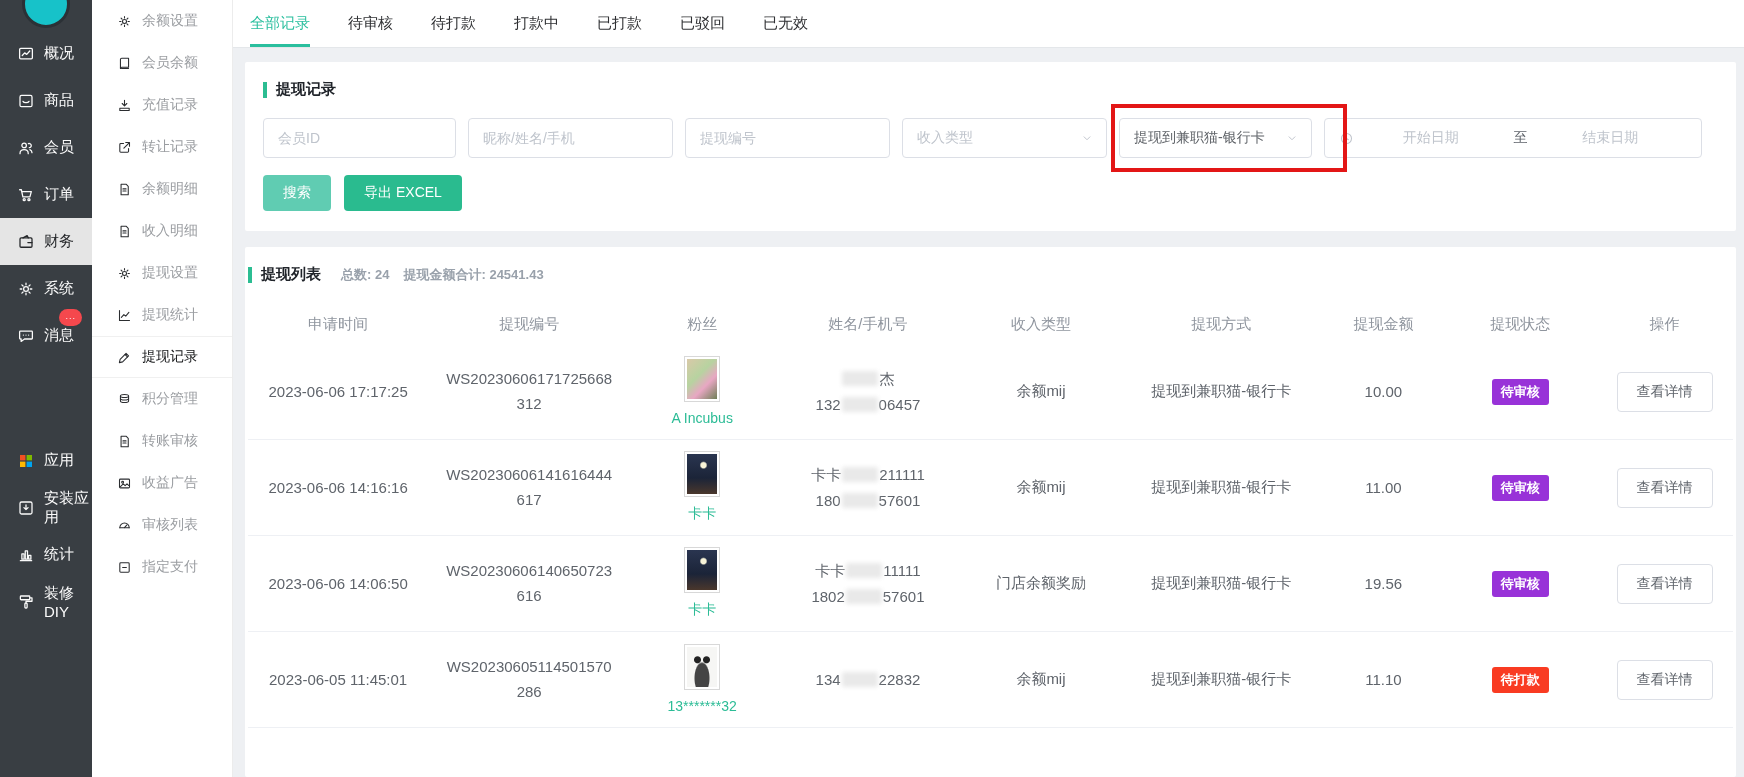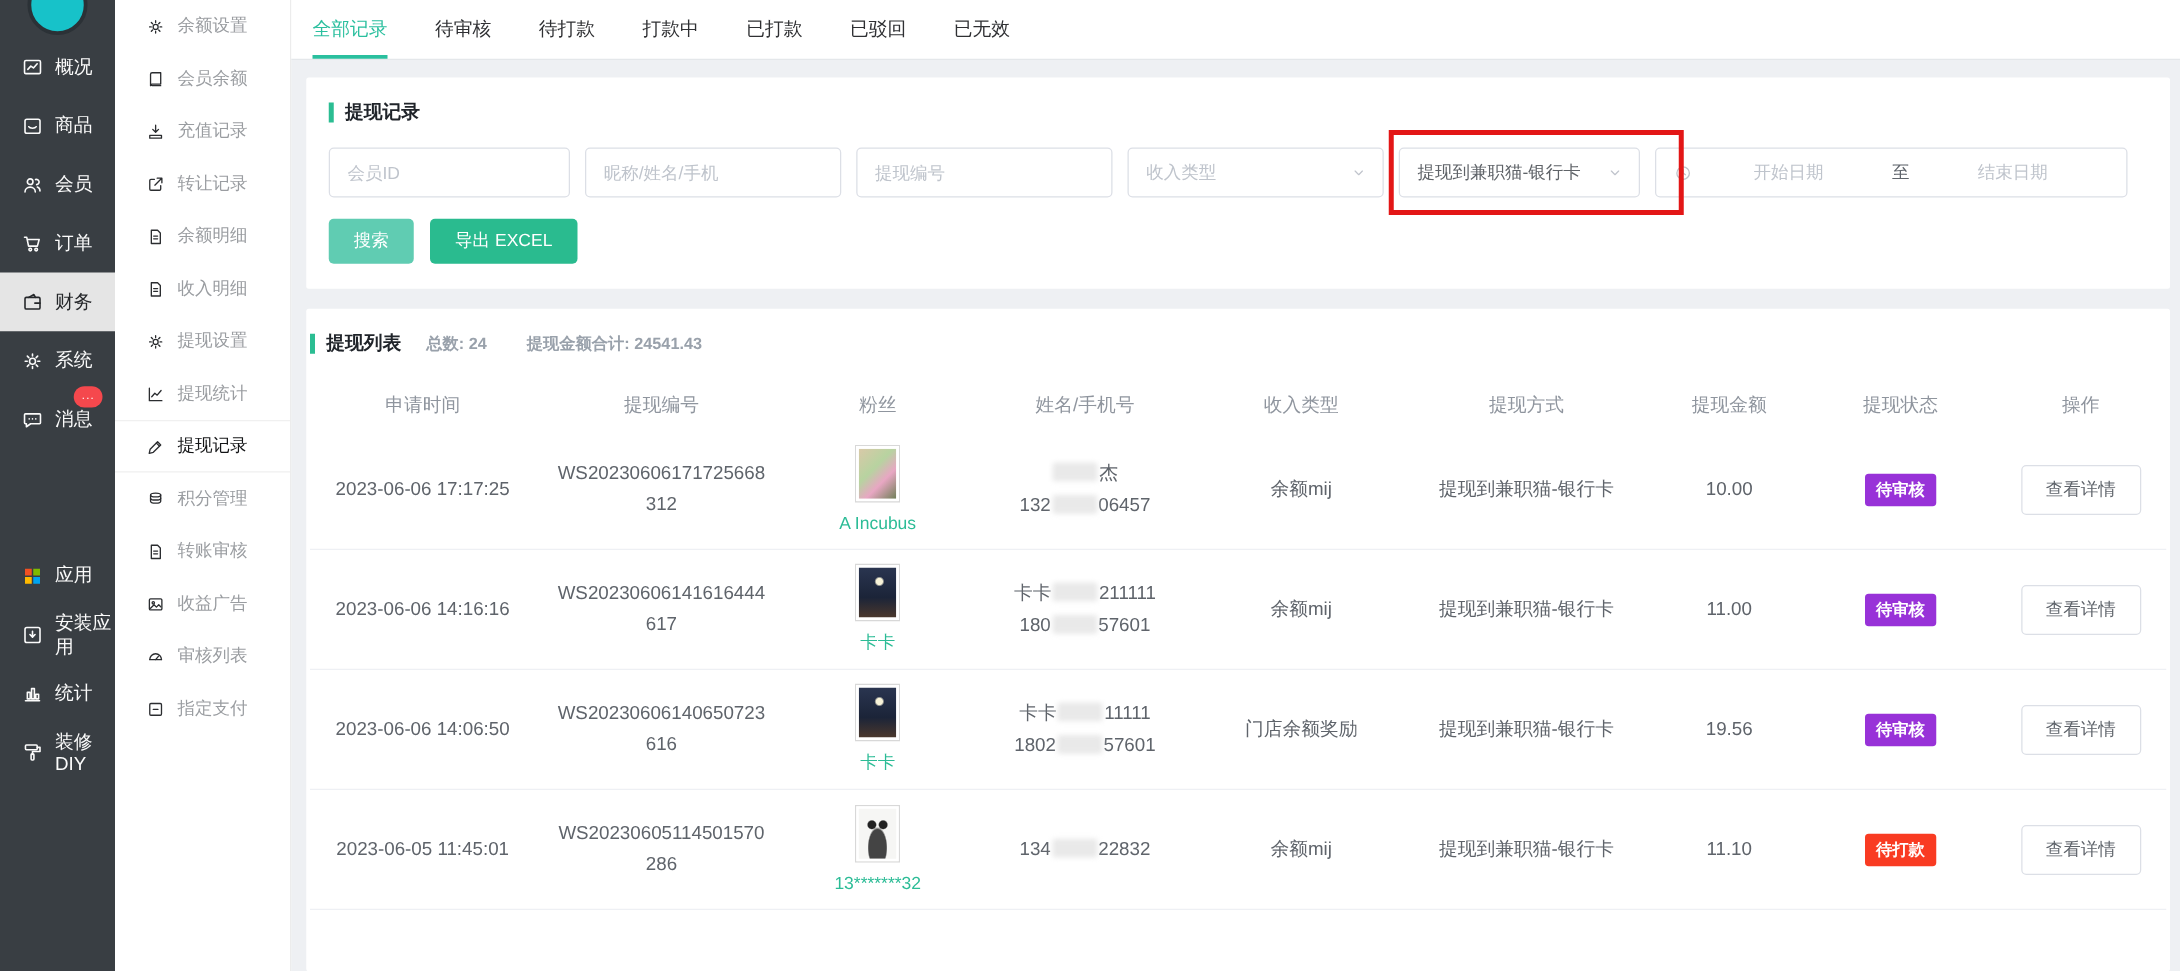--- a/index.html
+++ b/index.html
@@ -65,21 +65,21 @@
   .daterange .sep { color:#5f646b; padding:0 6px; }
   .btn-row { margin-top:17px; display:flex; gap:13px; }
   .btn { height:36px; border:none; border-radius:4px; color:#fff; font-size:14px; cursor:pointer;
          font-family:"Liberation Sans","DejaVu Sans",sans-serif; }
   .btn.search { width:68px; background:#60ccb2; }
   .btn.export { width:118px; background:#2abb8f; }
 
   
   .list-card { margin-top:16px; padding:18px 3px 0; flex:1; overflow:hidden; display:flex; flex-direction:column; }
   .list-title-row { display:flex; align-items:center; gap:20px; }
-  .list-stats { font-size:13px; color:#99a1ab; font-weight:bold; display:flex; gap:32px; }
+  .list-stats { font-size:13px; color:#99a1ab; font-weight:bold; display:flex; gap:14px; }
   .thead { margin-top:23px; display:flex; font-size:15px; color:#8f959e; padding:8px 0 10px; }
   .td { text-align:center; display:flex; flex-direction:column; align-items:center; justify-content:center; }
   .c1{width:12.5%;} .c2{width:14%;} .c3{width:10%;} .c4{width:13%;} .c5{width:11%;}
   .c6{width:14%;} .c7{width:8.5%;} .c8{width:10.5%;} .c9{width:9.5%;}
   .trow { display:flex; min-height:96px; border-bottom:1px solid #eef0f4; font-size:15px; color:#5f646b; }
   .no-lines { line-height:1.65; }
   .avatar { width:34px; height:44px; background:#eee; box-shadow:0 0 0 1px #d8d8d8; border:2px solid #fff; }
   .avatar.cat { background:linear-gradient(135deg,#d9c9a8 0%,#b7d3a0 40%,#e8a7c3 65%,#6f7f57 100%); }
   .avatar.night { background:radial-gradient(circle at 55% 28%, #f7f3d8 0 2.5px, rgba(0,0,0,0) 4px),
                   linear-gradient(180deg,#2a3550 0%,#1b2438 60%,#4a372c 100%); }

